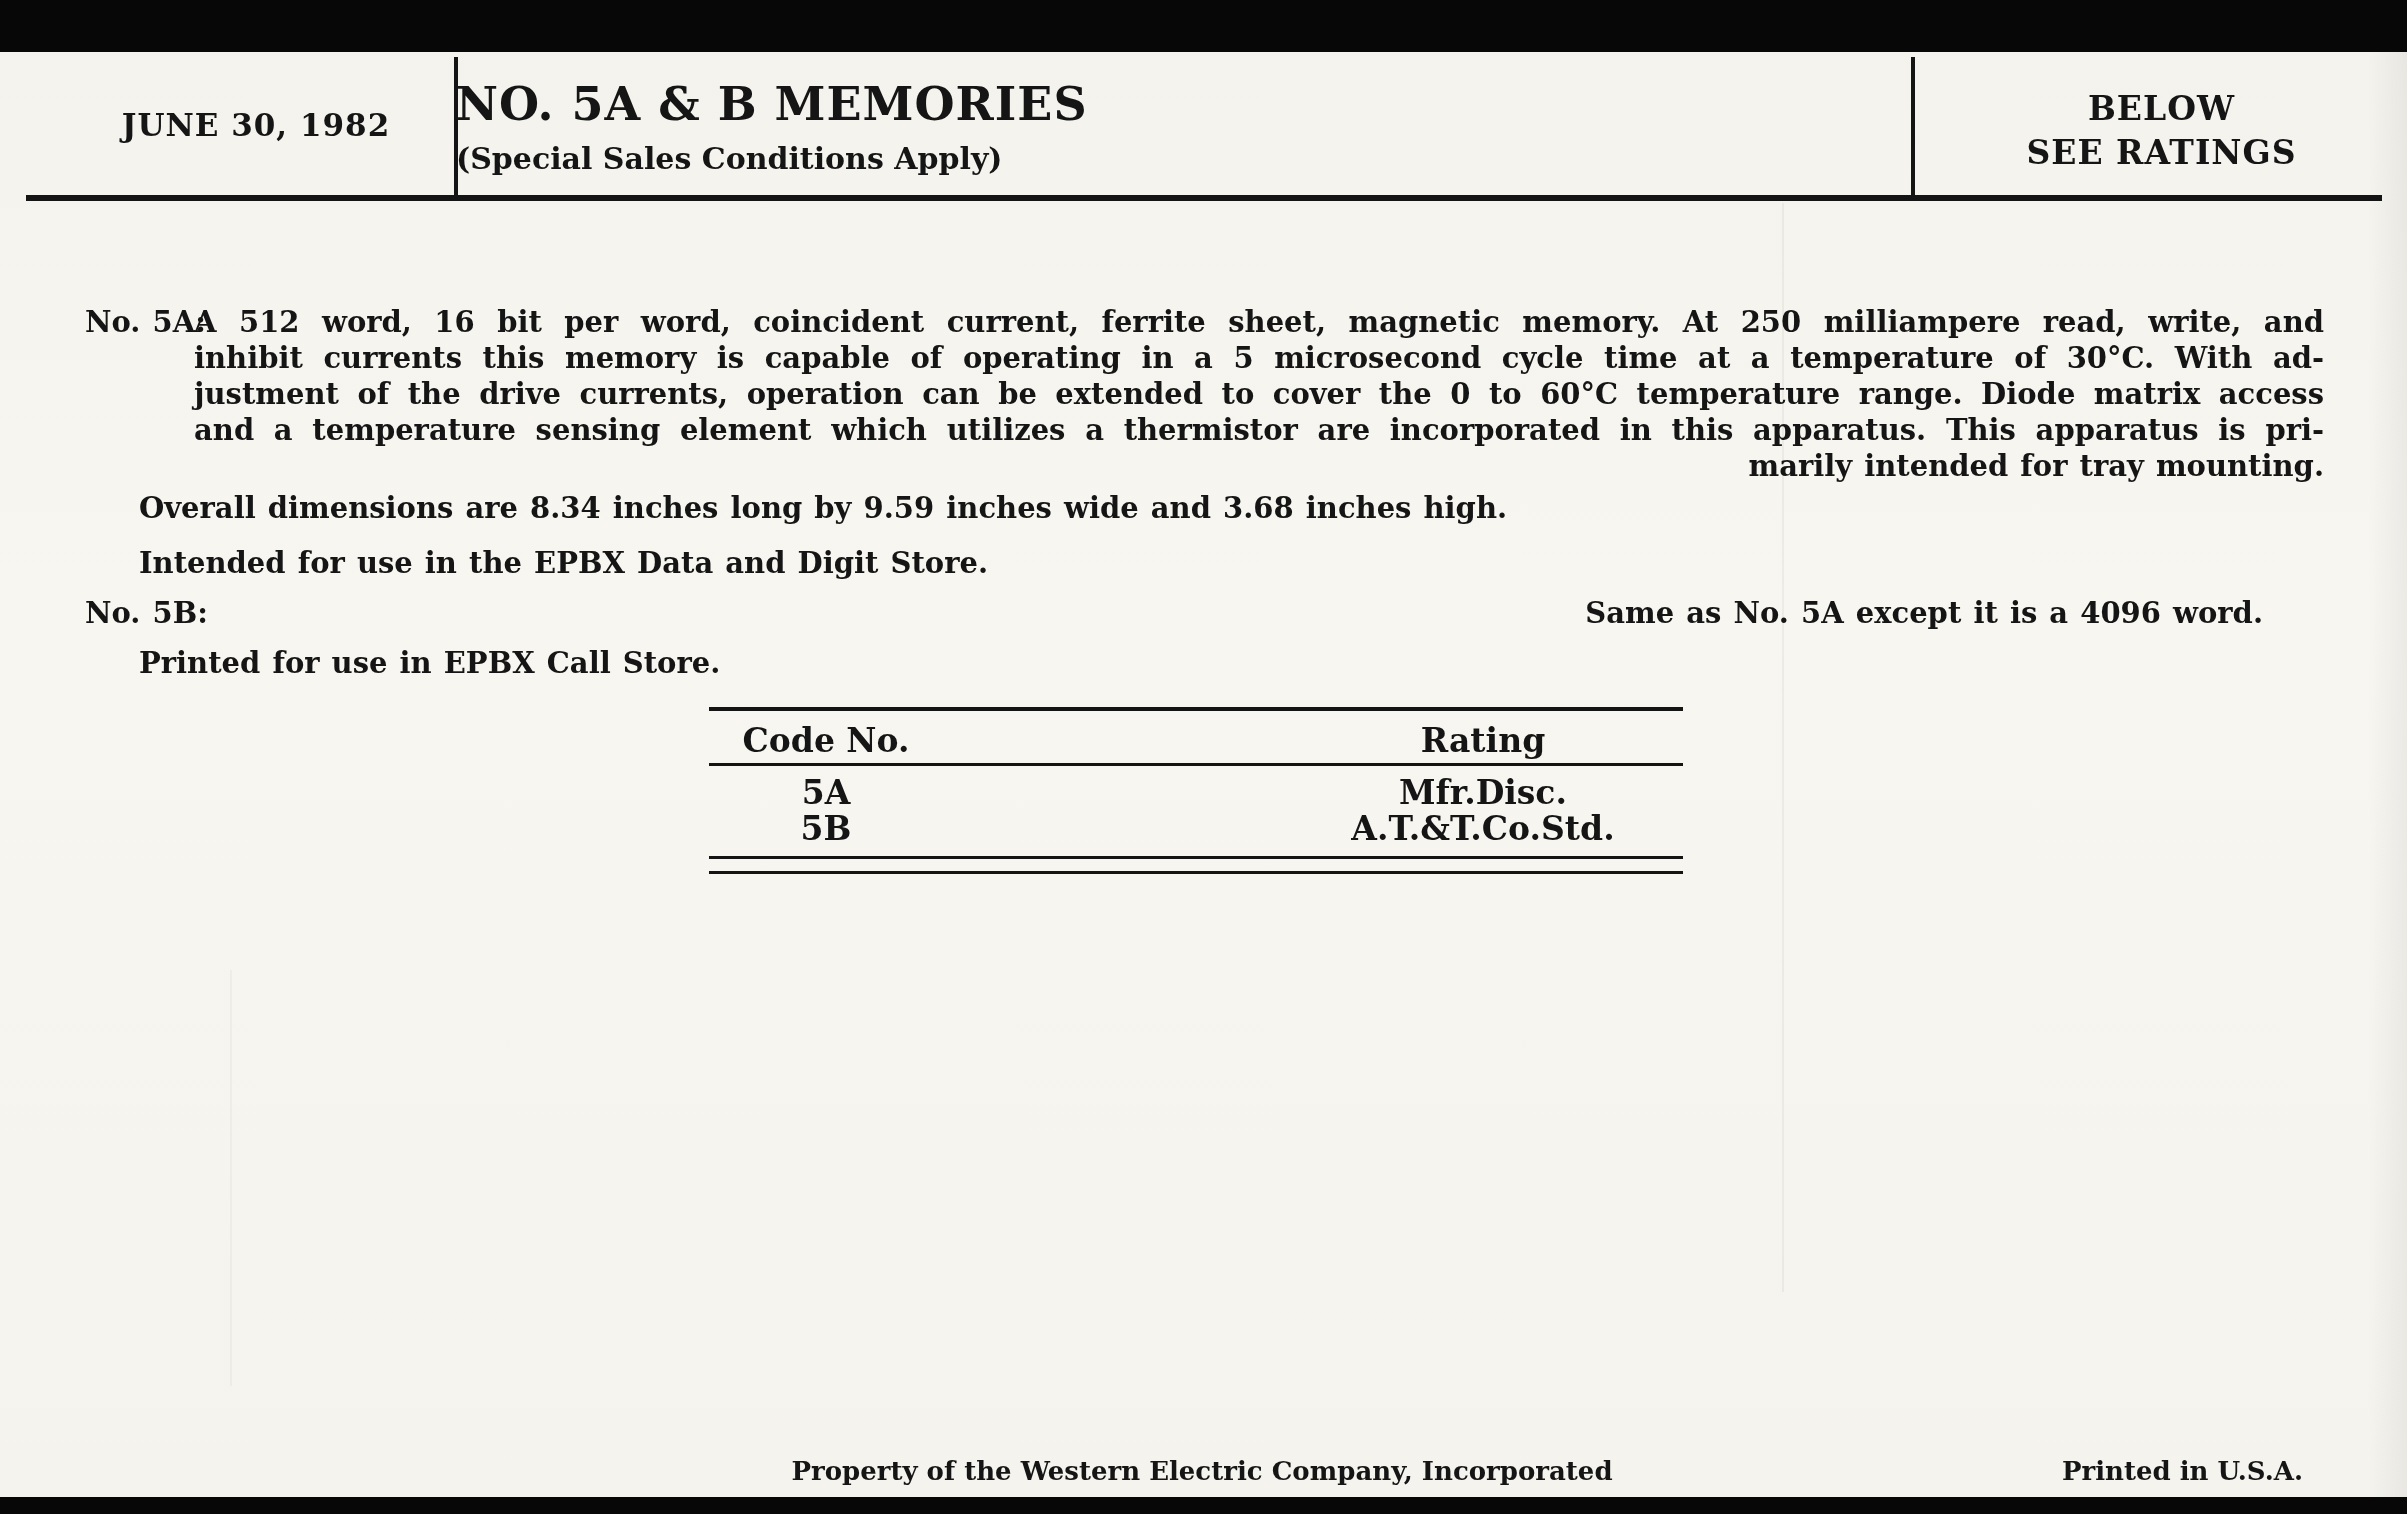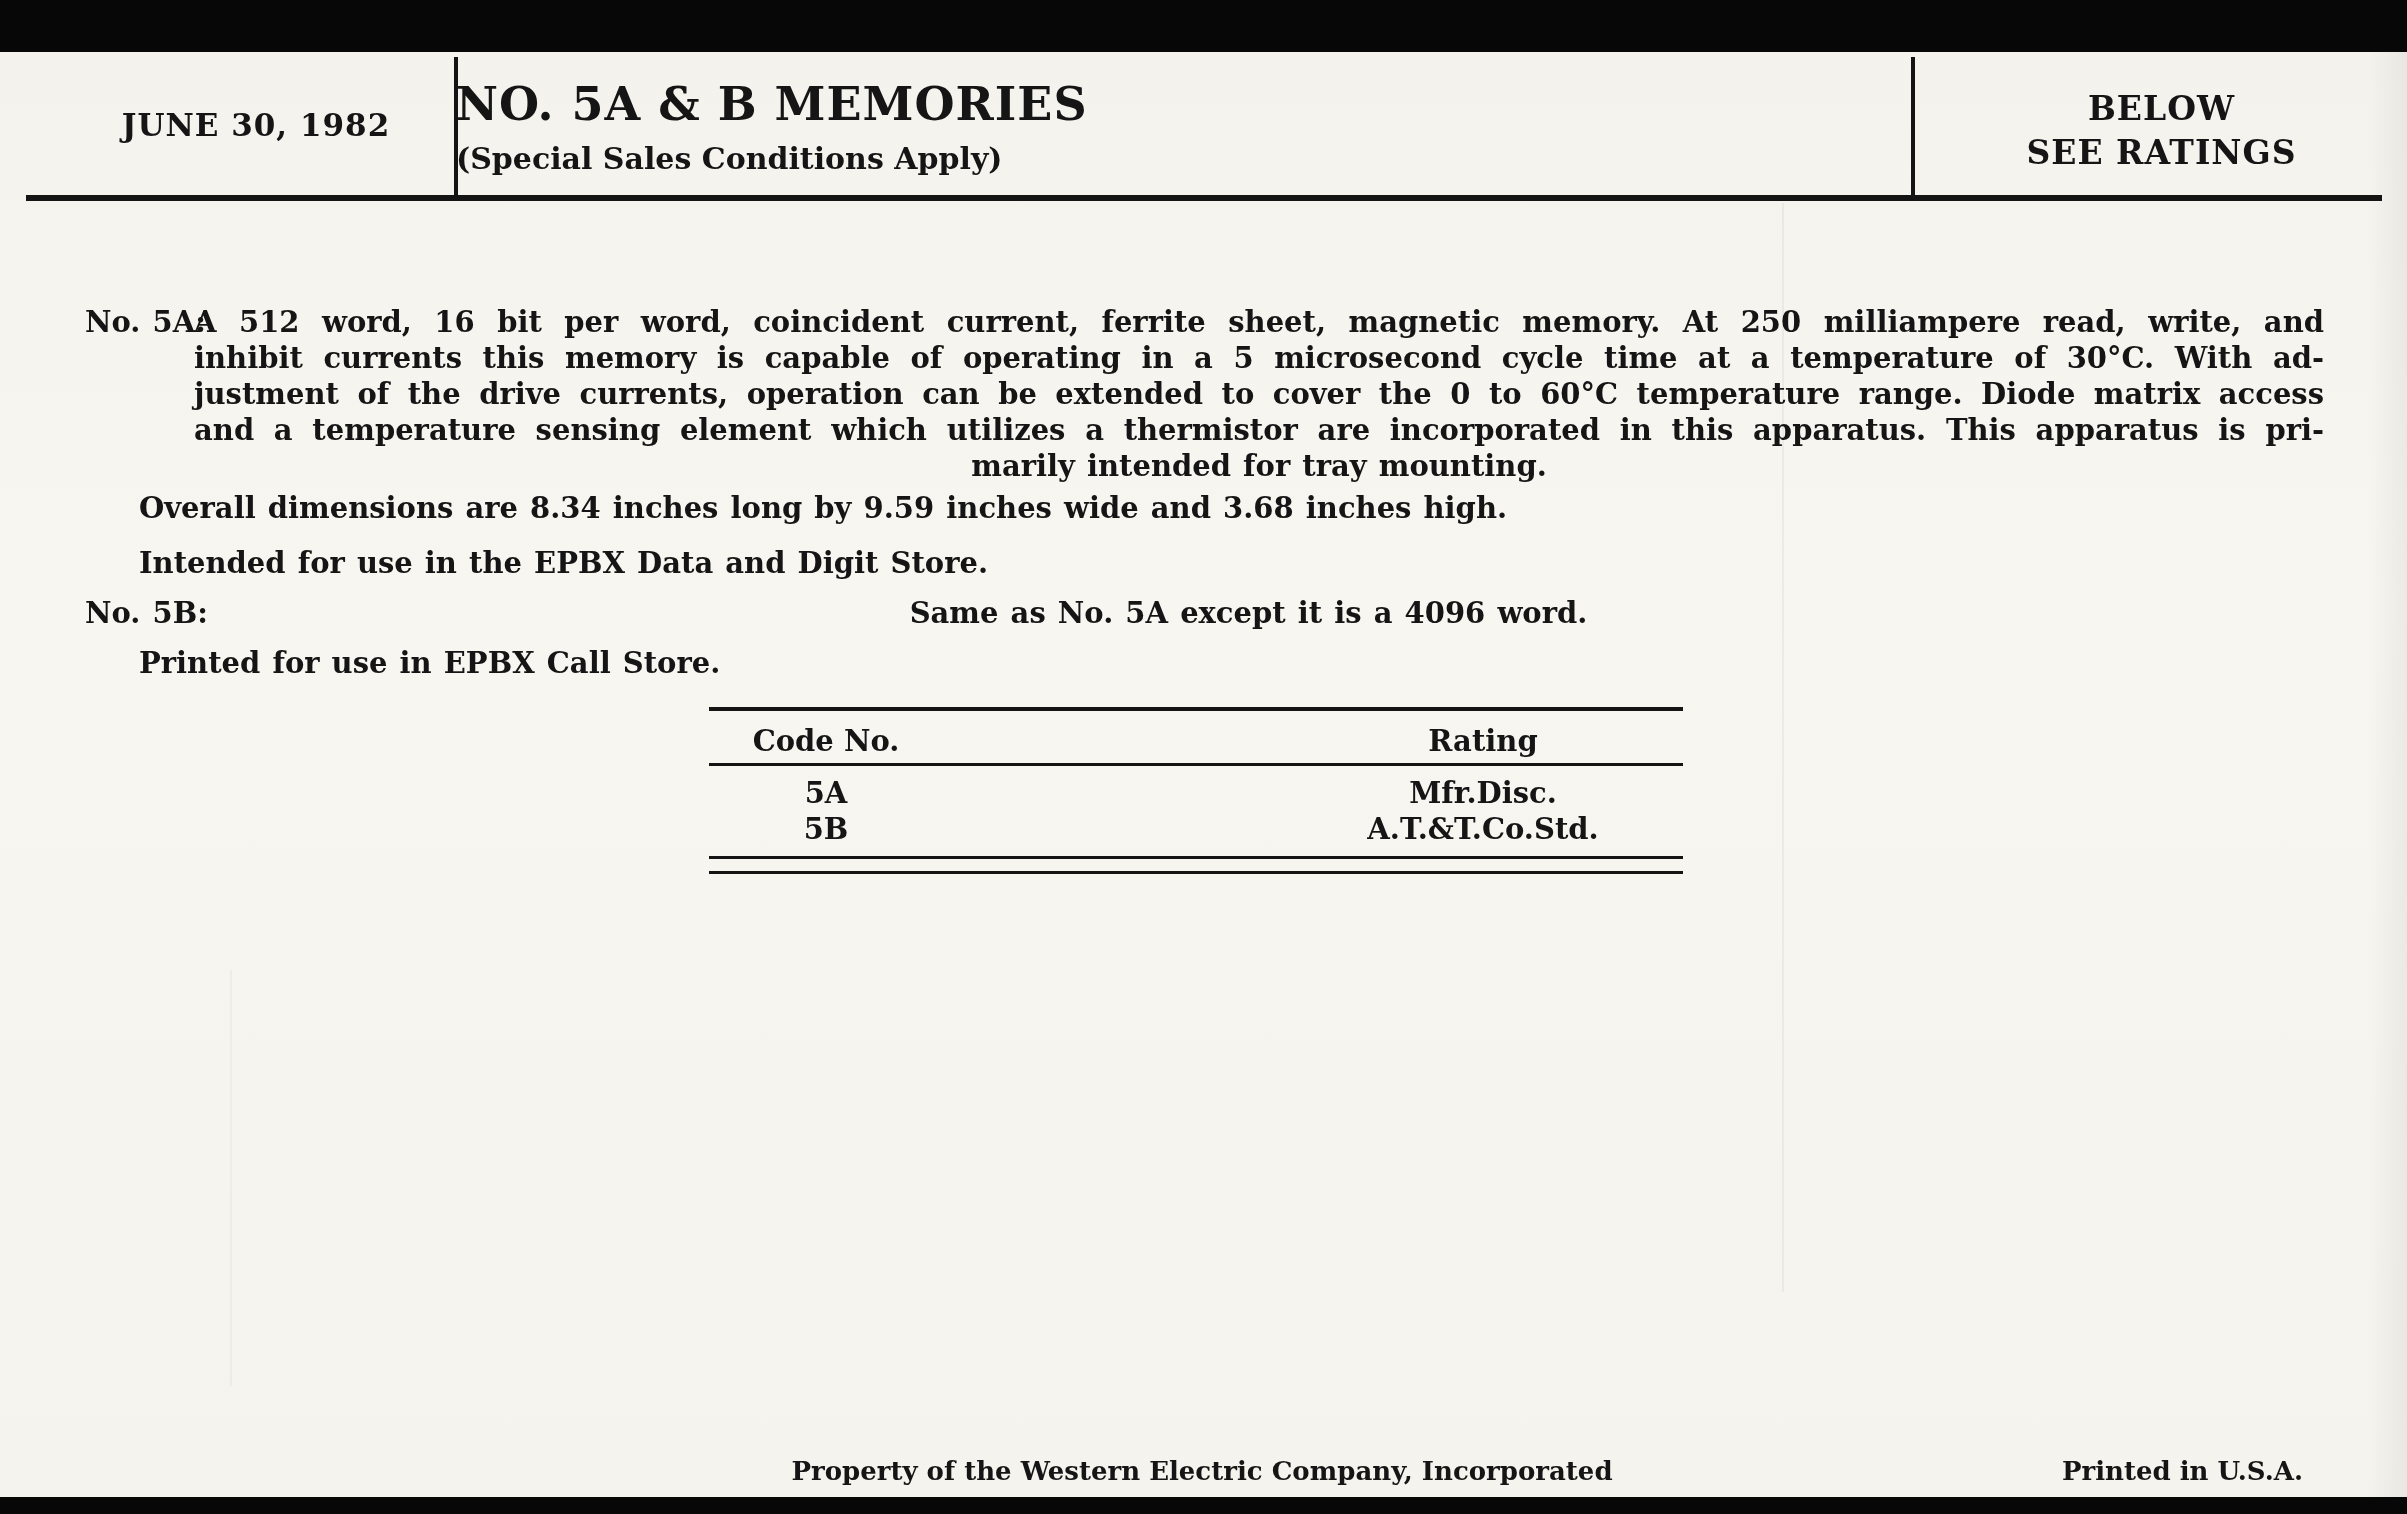--- a/index.html
+++ b/index.html
@@ -87,21 +87,21 @@
   }
   .para-label {
     position: absolute;
     left: 0; top: 0;
     white-space: nowrap;
   }
   .jline {
     text-align: justify;
     text-align-last: justify;
   }
-  .lline { text-align: center; }
+  .lline { text-align: right; }
 
   .dims-line  { position: absolute; left: 139px; top: 490px; width: 2178px; }
   .use5a-line { position: absolute; left: 139px; top: 545px; width: 2178px; }
   .para-5b {
     position: absolute;
     left: 85px; top: 595px;
     width: 2178px;
     padding-left: 149px;
     box-sizing: border-box;
   }
@@ -120,21 +120,21 @@
     width: 100%;
     background: #141414;
   }
   .t-top { top: 0; height: 4px; }
   .t-mid { top: 56px; height: 3px; }
   .t-b1  { top: 149px; height: 3px; }
   .t-b2  { top: 164px; height: 3px; }
   .t-txt {
     position: absolute;
     transform: translateX(-50%);
-    font-size: 29px;
+    font-size: 33px;
     line-height: 36px;
     white-space: nowrap;
   }
   .tc1 { left: 117px; }
   .tc2 { left: 774px; }
   .t-h  { top: 16px; }
   .t-r1 { top: 68px; }
   .t-r2 { top: 104px; }
 
   

